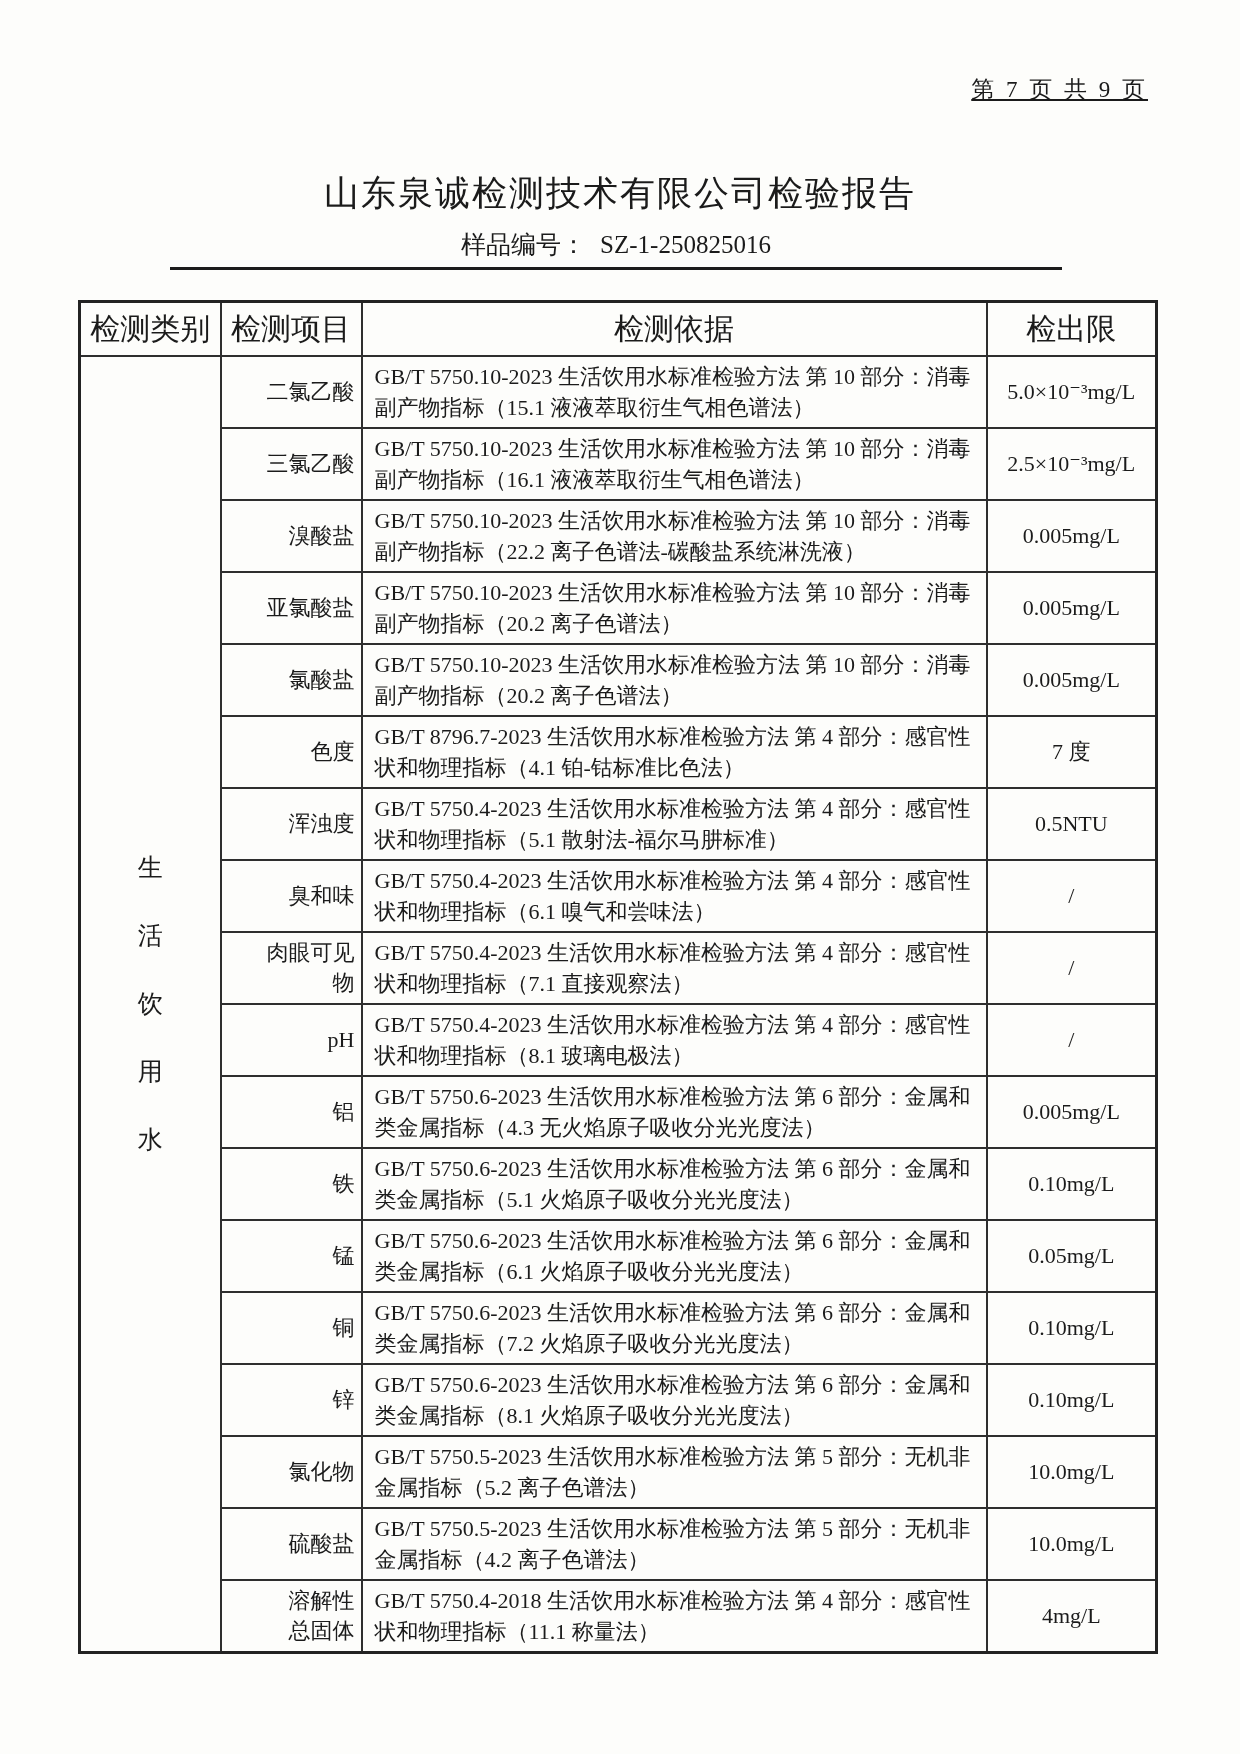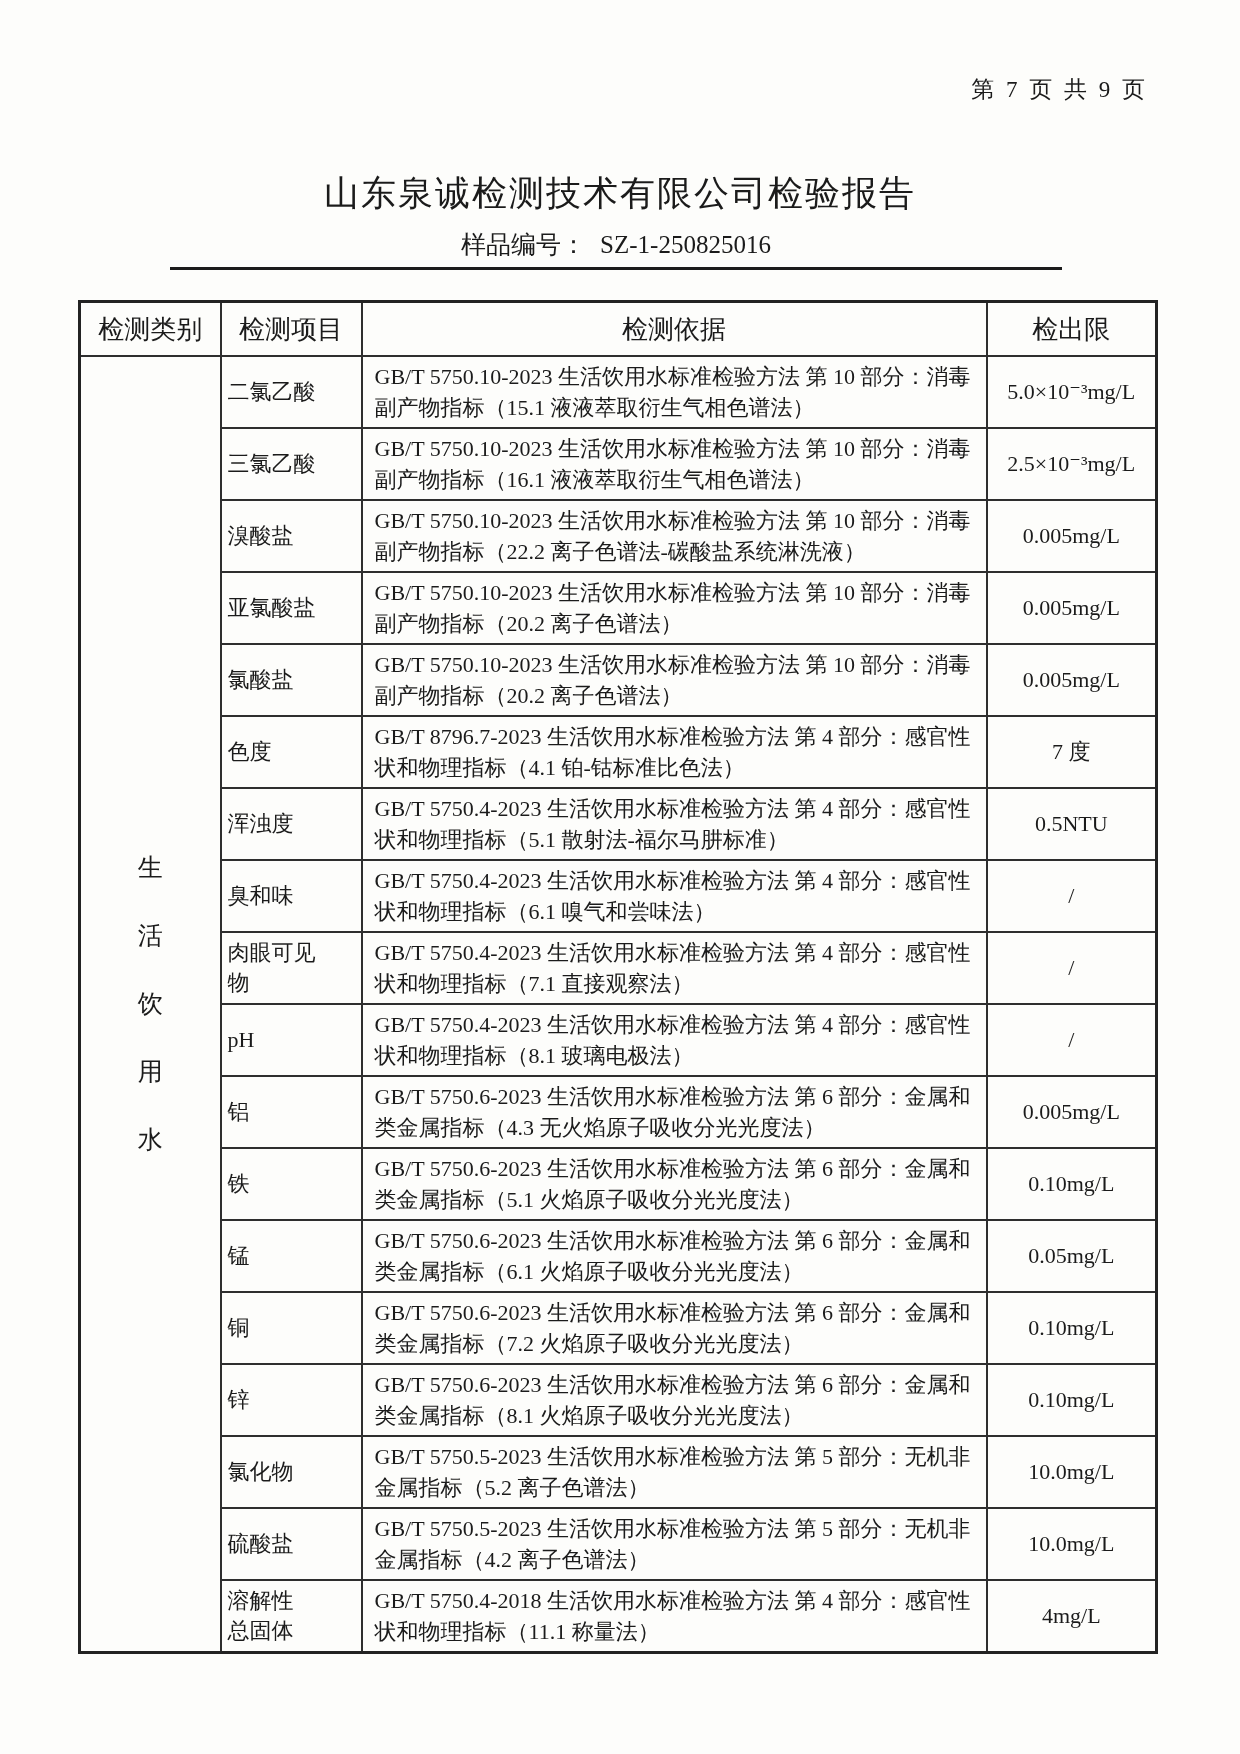--- a/index.html
+++ b/index.html
@@ -8,20 +8,21 @@
     width:1240px; height:1754px;
     background:#fdfdfb;
     font-family:"Liberation Serif","DejaVu Serif",serif;
     color:#1b1b1b;
     overflow:hidden;
   }
   .page-number {
     position:absolute; top:74px; right:92px;
     font-size:23px; letter-spacing:3px;
     white-space:pre;
+    text-decoration:underline;
   }
   .report-title {
     position:absolute; top:170px; left:0; width:100%;
     text-align:center;
     font-family:"Liberation Sans","DejaVu Sans",sans-serif;
     font-size:35px; font-weight:normal; letter-spacing:2px;
   }
   .sample-line {
     position:absolute; top:228px; left:170px;
     width:892px;
@@ -38,24 +39,24 @@
     table-layout:fixed;
     border:3px solid #232323;
     font-size:22px;
   }
   .report-table th, .report-table td {
     border:2px solid #2e2e2e;
     padding:2px 6px;
     vertical-align:middle;
   }
   .report-table th {
-    height:48px; font-weight:normal; font-size:26px; text-align:center;
+    height:48px; font-weight:normal; font-size:30px; text-align:center;
   }
   td.item-cell {
-    text-align:left; line-height:30px; white-space:pre-line;margin-left:22px;
+    text-align:right; line-height:30px; white-space:pre-line;margin-left:22px;
   }
   td.basis-cell {
     text-align:left; line-height:31px; padding:4px 12px;
   }
   td.limit-cell {
     text-align:center; line-height:30px;
   }
   td.category-cell { text-align:center; }
   .vertical-label {
     display:inline-block;

